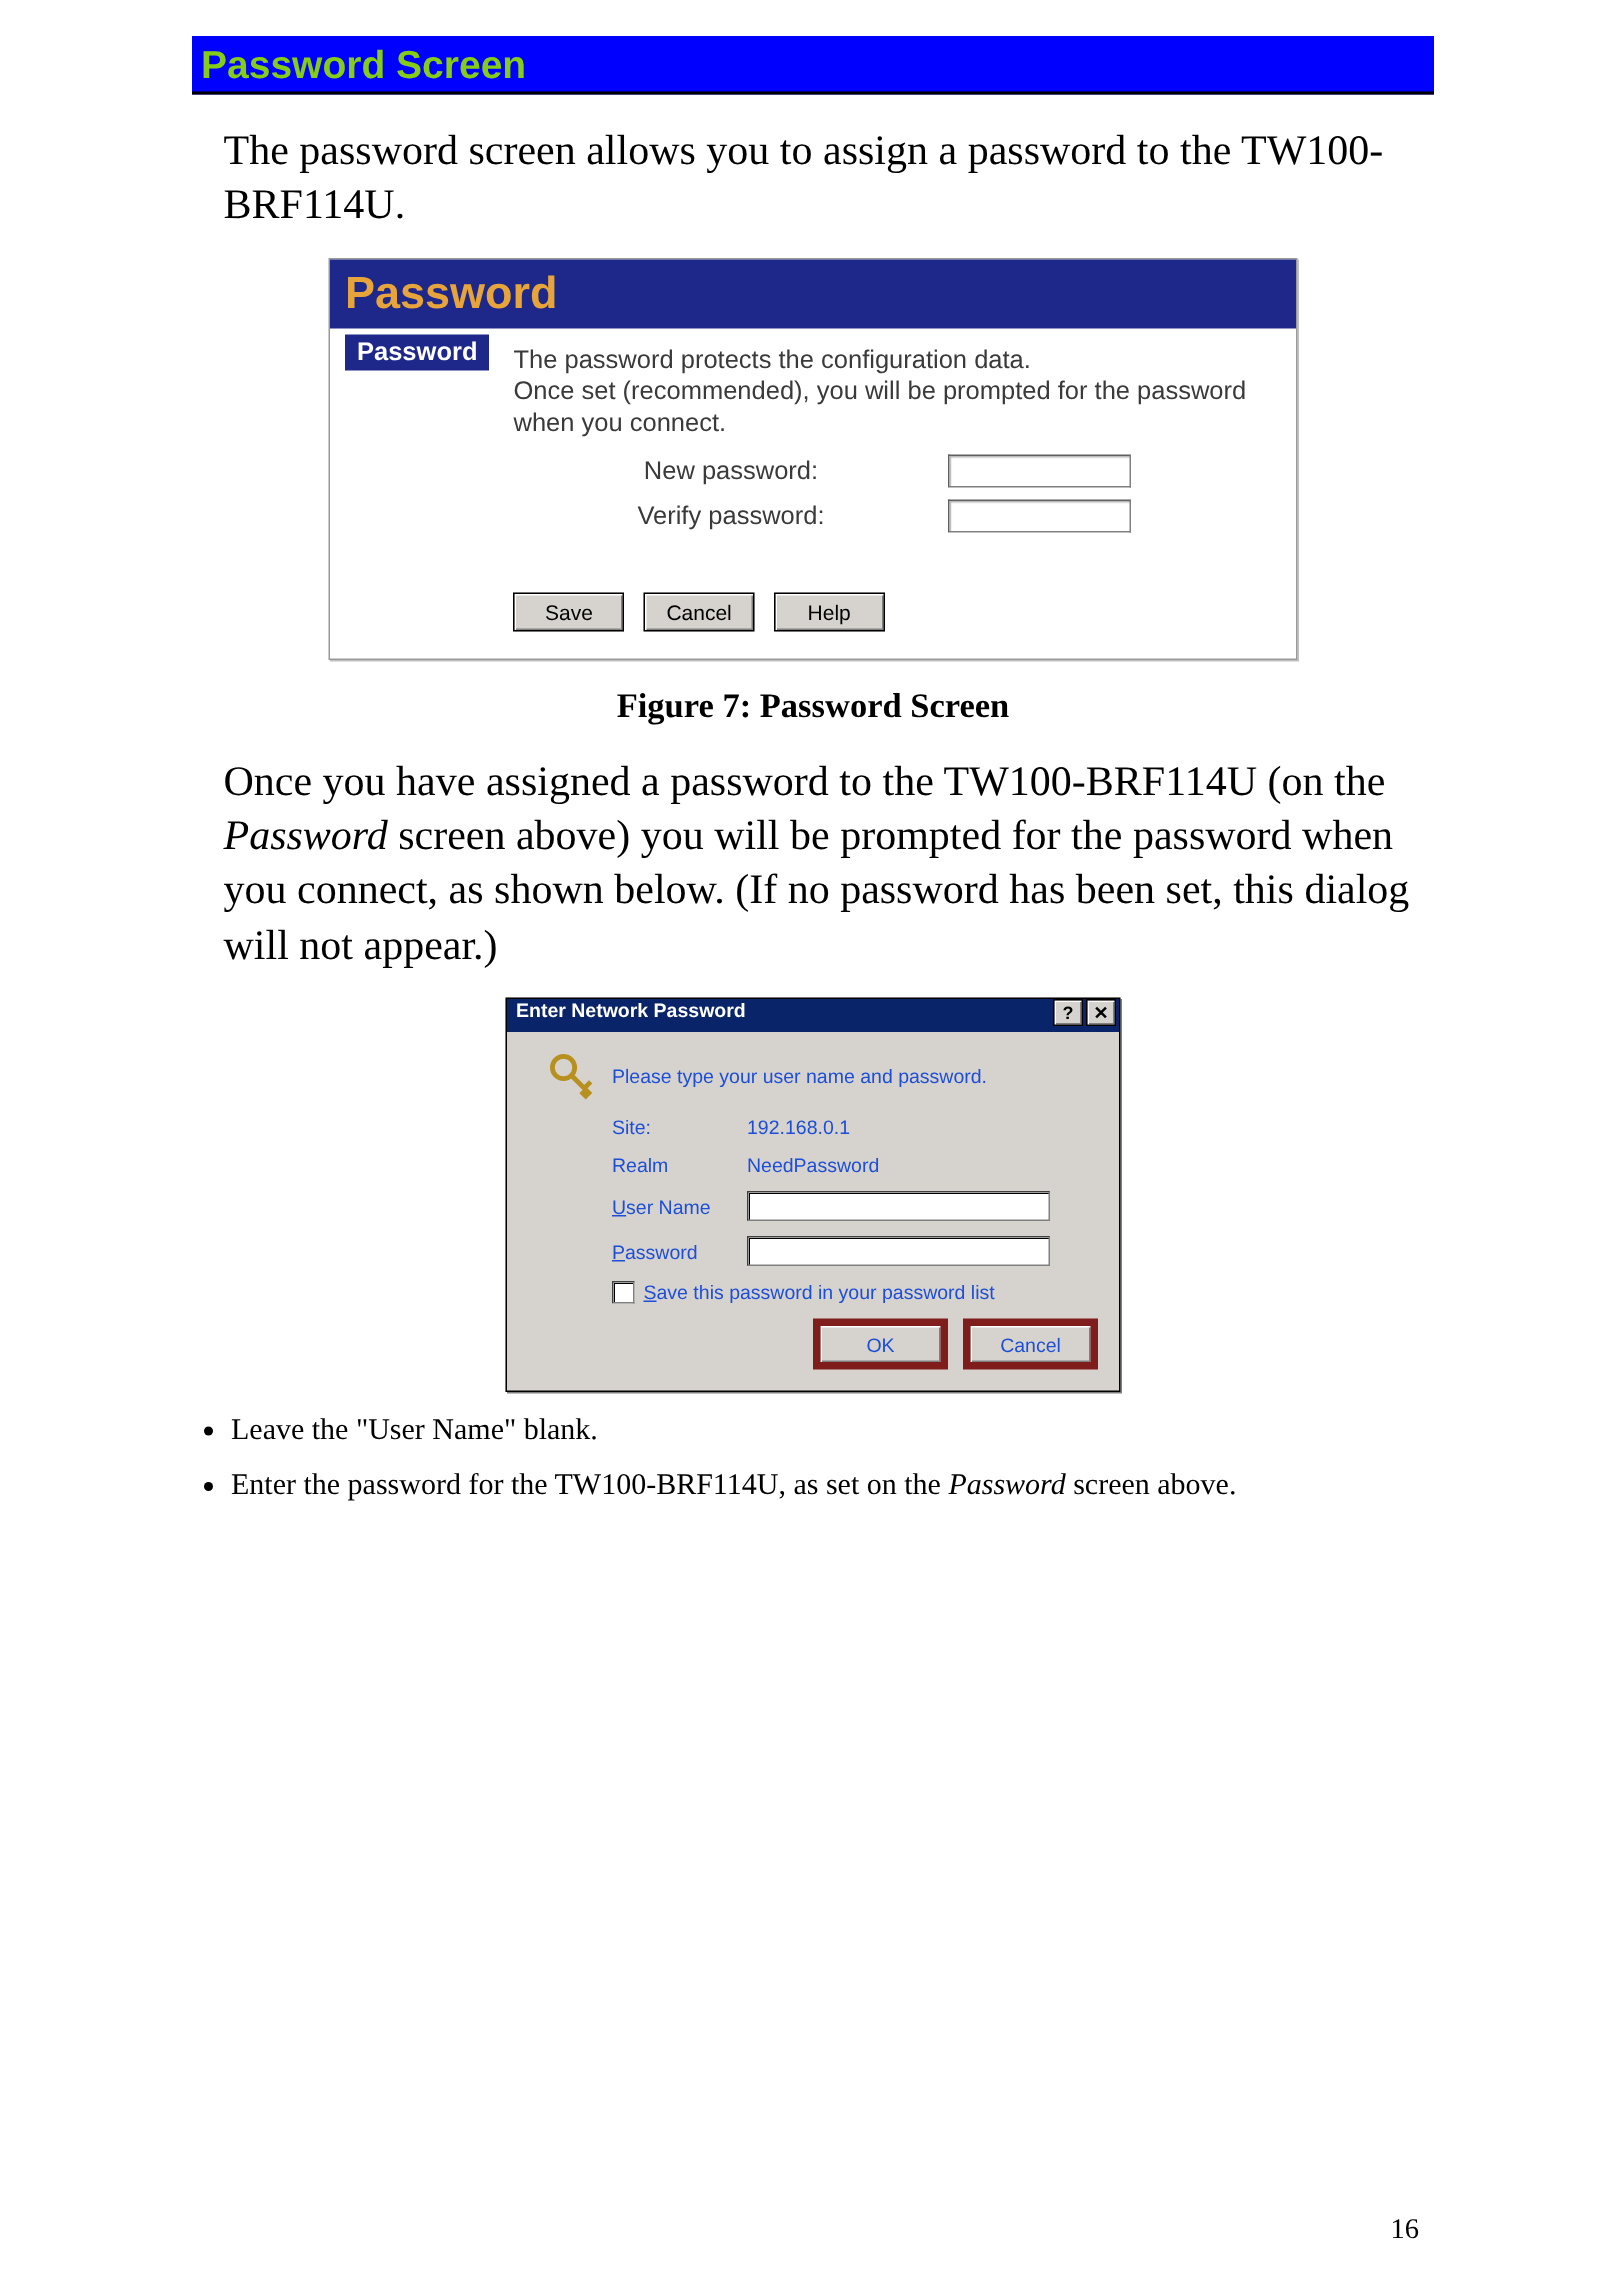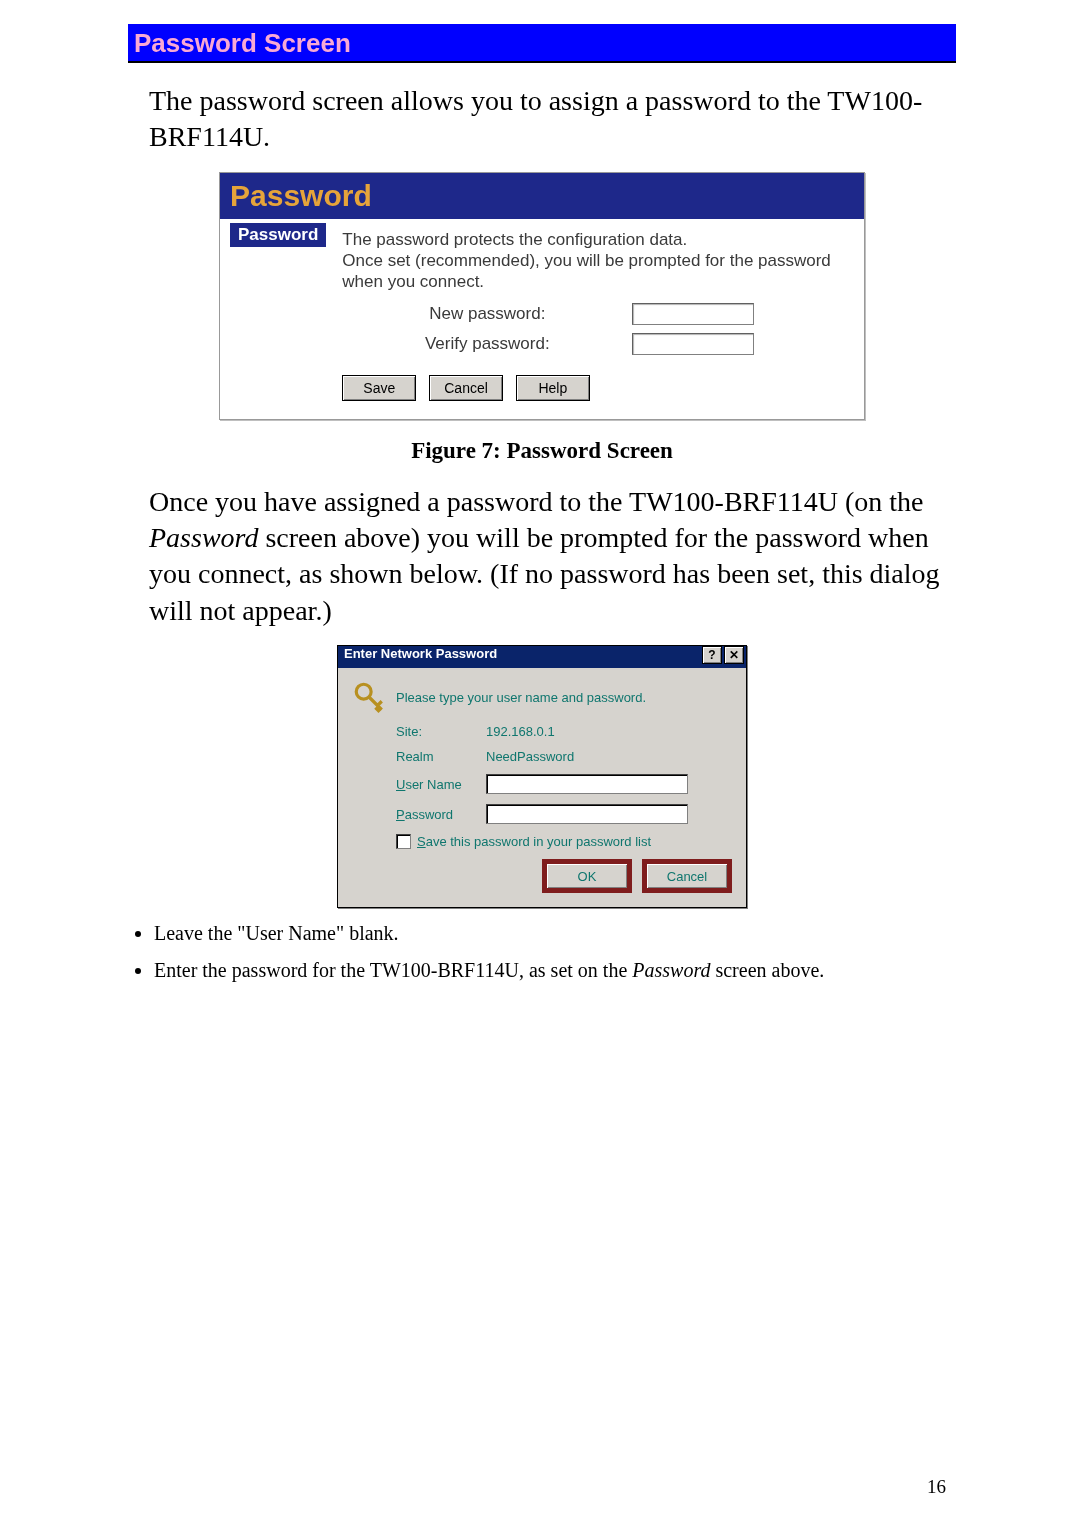--- a/index.html
+++ b/index.html
@@ -28,21 +28,21 @@
     background:#0000ff;
     border-bottom:2px solid #000;
     padding:4px 6px 2px 6px;
     width:828px;
     box-sizing:border-box;
   }
   .section-bar span{
     font-family:Arial, Helvetica, sans-serif;
     font-weight:bold;
     font-size:26px;
-    color:#f9a8d4;
+    color:#84cc16;
     display:inline-block;
     margin-left:0;
   }
   .para{
     font-size:28px;
     line-height:1.3;
     margin-top:20px;
     margin-left:21px;
   }
   .fig-wrap{
@@ -99,21 +99,21 @@
   .pw-label{width:290px;}
   .pw-input{
     width:120px;
     height:20px;
     border:1px solid #808080;
     border-top-color:#606060;
     border-left-color:#606060;
     background:#fff;
     box-shadow:inset 1px 1px 1px rgba(0,0,0,.3);
   }
-  .pw-btns{margin-top:20px;}
+  .pw-btns{margin-top:40px;}
   .btn{
     display:inline-flex;
     align-items:center;
     justify-content:center;
     min-width:72px;
     height:24px;
     font-family:Arial, Helvetica, sans-serif;
     font-size:14px;
     color:#000;
     background:#d6d3ce;
@@ -152,21 +152,22 @@
     width:18px;height:16px;background:#d6d3ce;
     border:1px solid #000;
     box-shadow:inset 1px 1px 0 #fff, inset -1px -1px 0 #808080;
     display:flex;align-items:center;justify-content:center;
     font-family:Tahoma,Arial,sans-serif;font-size:12px;font-weight:bold;color:#000;
   }
   .dlg-body{
     padding:12px 14px 14px 14px;
     font-family:Tahoma, Arial, sans-serif;
     font-size:13px;
-    color:#0f766e;
+    color:#1d4ed8;
+    margin-left:12px;
   }
   .dlg-row{display:flex;align-items:center;margin-bottom:10px;}
   .dlg-icon{
     width:34px;height:34px;margin-right:10px;
   }
   .dlg-rowlabel{width:90px;}
   .dlg-input{
     flex:1;
     max-width:200px;
     height:18px;

